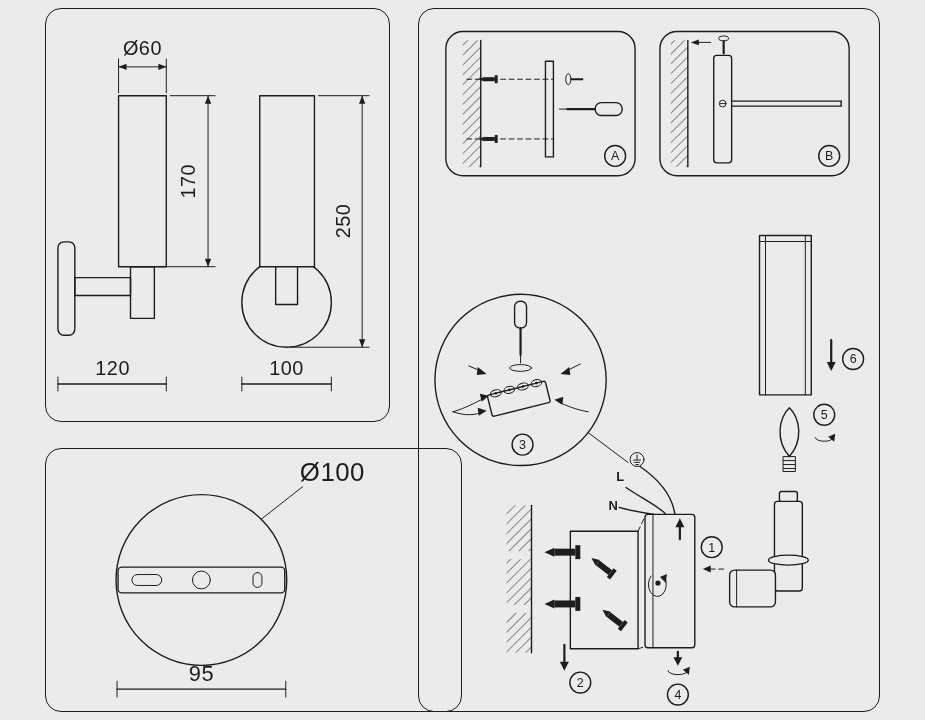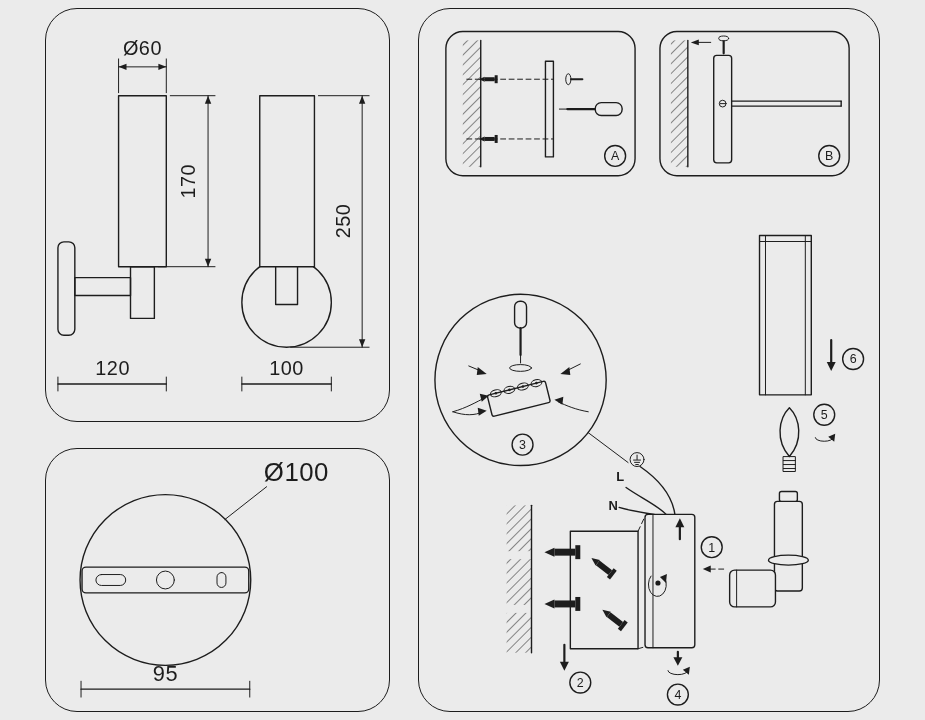--- a/index.html
+++ b/index.html
@@ -3,21 +3,21 @@
 <meta charset="utf-8">
 <style>
   *{box-sizing:border-box}
   html,body{margin:0;padding:0}
   body{
     width:925px;height:720px;position:relative;overflow:hidden;
     background:#ebebeb;
     font-family:"Liberation Sans",sans-serif;
   }
   .panel{
-    position:absolute;border:1.6px solid #1d1d1d;border-radius:32px;background:transparent;
+    position:absolute;border:1.6px solid #1d1d1d;border-radius:16px;background:transparent;
   }
   .panel svg{position:absolute;left:0;top:0;width:100%;height:100%;display:block}
   svg text{fill:#1d1d1d;font-family:"Liberation Sans",sans-serif}
   .ln{stroke:#1d1d1d;fill:none;stroke-width:1.4;stroke-linecap:round;stroke-linejoin:round}
   .lnf{stroke:#1d1d1d;fill:#ebebeb;stroke-width:1.4;stroke-linejoin:round}
   .t1{stroke-width:1}
   .t2{stroke-width:2.2}
   .blk{fill:#1d1d1d;stroke:none}
   .dash{stroke-dasharray:5 3.5}
   .dim{font-size:20px;text-anchor:middle;letter-spacing:.5px}
@@ -81,21 +81,21 @@
 
     <g>
       <line class="ln t1" x1="197" y1="370" x2="197" y2="384"></line>
       <line class="ln t1" x1="287" y1="370" x2="287" y2="384"></line>
       <line class="ln" x1="197" y1="377" x2="287" y2="377"></line>
       <text class="dim" x="242" y="368">100</text>
     </g>
   </svg>
 </div>
 
-<div class="panel" style="left:45px;top:448px;width:345px;height:264px">
+<div class="panel" style="left:45px;top:448px;width:417px;height:264px">
   <svg viewBox="0 0 345 264">
     <g>
       <circle class="ln" cx="120" cy="132" r="86"></circle>
       <rect class="lnf" x="36" y="119" width="168" height="26" rx="4"></rect>
       <rect class="ln t1" x="50" y="126.5" width="30" height="11" rx="5.5"></rect>
       <circle class="ln t1" cx="120" cy="132" r="9"></circle>
       <rect class="ln t1" x="172" y="124.5" width="9" height="15" rx="4.5"></rect>
     </g>
     <g>
       <line class="ln t1" x1="222" y1="38" x2="180" y2="71"></line>

